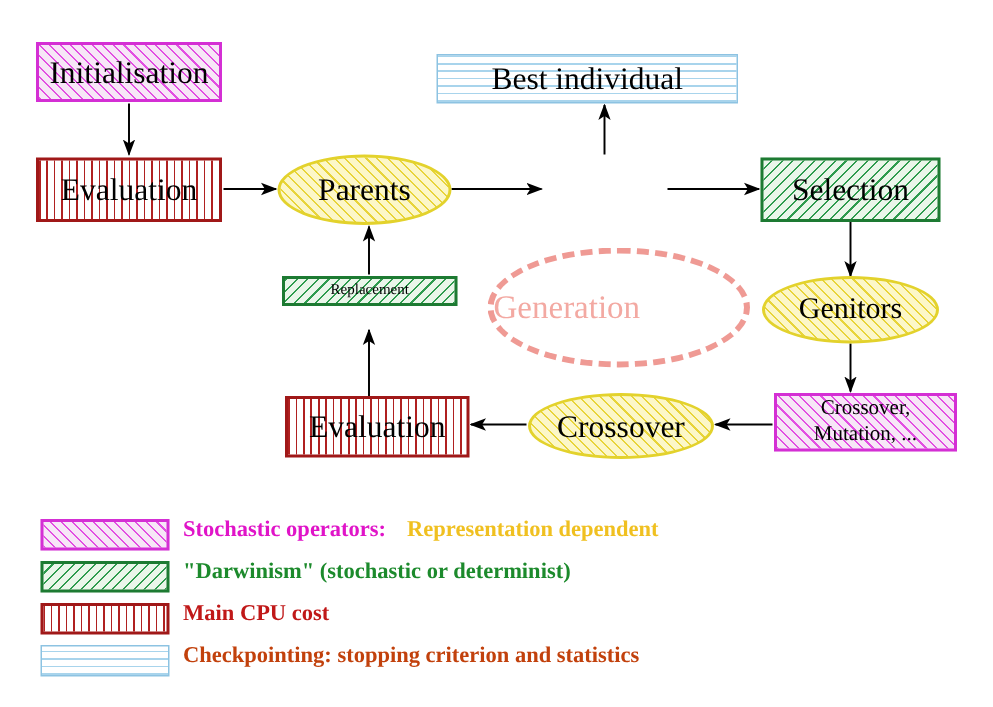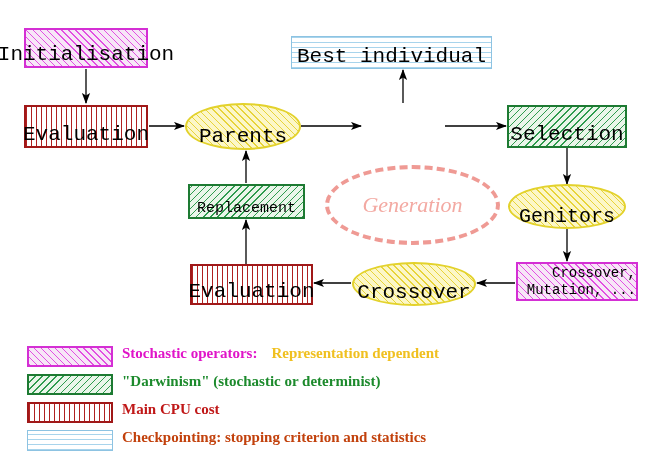--- a/index.html
+++ b/index.html
@@ -18,27 +18,26 @@
   #svg-layer {
     position: absolute;
     left: 0; top: 0;
     width: 662px;
     height: 471px;
   }
   .node {
     position: absolute;
     box-sizing: border-box;
     display: flex;
-    align-items: flex-end;
+    align-items: center;
     justify-content: center;
     text-align: center;
     color: #000000;
     line-height: 1.05;
     z-index: 3;
-    font-family: Liberation Mono, monospace;
   }
   
   .fill-magenta {
     background-color: #f7e6f7;
     background-image: repeating-linear-gradient(
       45deg,
       #e24fe2 0px, #e24fe2 1px,
       rgba(255,255,255,0) 1px, rgba(255,255,255,0) 5px);
     border: 2px solid #d42fd4;
   }
@@ -82,24 +81,22 @@
 
   
   #generation-ellipse {
     position: absolute;
     box-sizing: border-box;
     border: 4px dashed #ef9a94;
     border-radius: 50%;
     background: transparent;
     display: flex;
     align-items: center;
-    justify-content: center;
     color: #f3a9a2;
     z-index: 2;
-    font-style: italic;
   }
 
   
   #legend {
     position: absolute;
     left: 0; top: 0;
     width: 662px; height: 332px;
     z-index: 4;
   }
   .legend-row { position: absolute; }
@@ -190,21 +187,21 @@
   </div>
 
   <div class="node fill-yellow ellipse" id="n-offspring" style="left:352px; top:262px; width:124px; height:44px; font-size:21px;">
     <span class="node-text">Crossover</span>
   </div>
 
   <div class="node fill-red" id="n-eval-bot" style="left:190px; top:264px; width:123px; height:41px; font-size:21px;">
     <span class="node-text">Evaluation</span>
   </div>
 
-  <div class="node fill-green" id="n-replacement" style="left:188px; top:184px; width:117px; height:35px; font-size:15px;">
+  <div class="node fill-green" id="n-replacement" style="left:188px; top:184px; width:117px; height:20px; font-size:10px;">
     <span class="node-text">Replacement</span>
   </div>
 
   <div id="generation-ellipse" style="left:325px; top:165px; width:175px; height:80px; font-size:22px;">
     <span class="node-text">Generation</span>
   </div>
 
   <div id="legend">
 
     <div class="legend-row">

